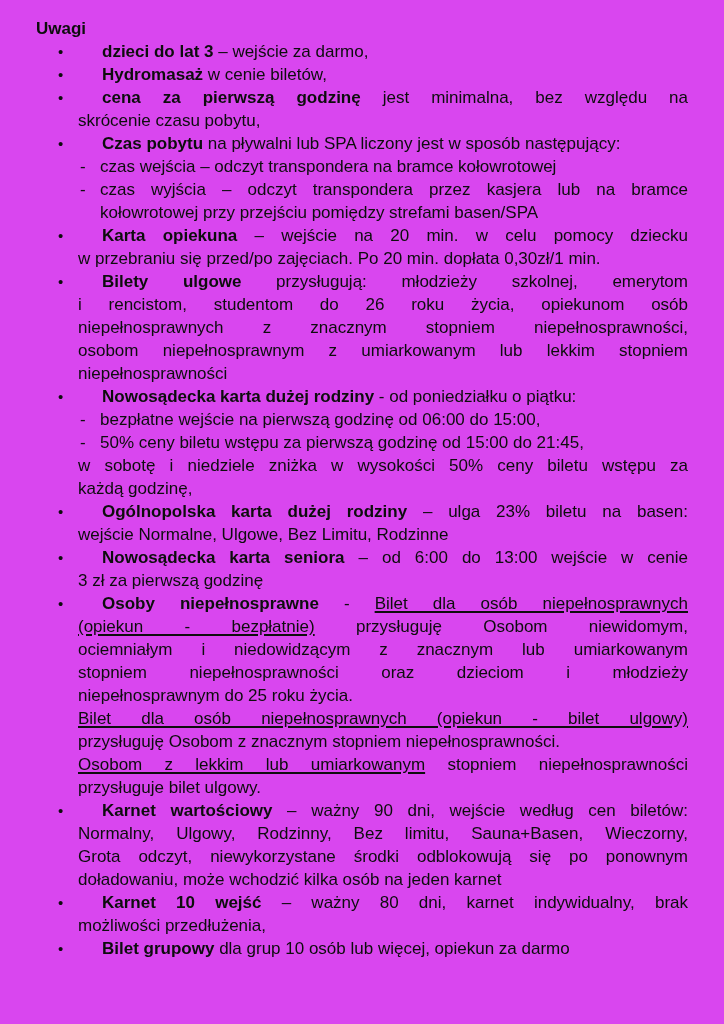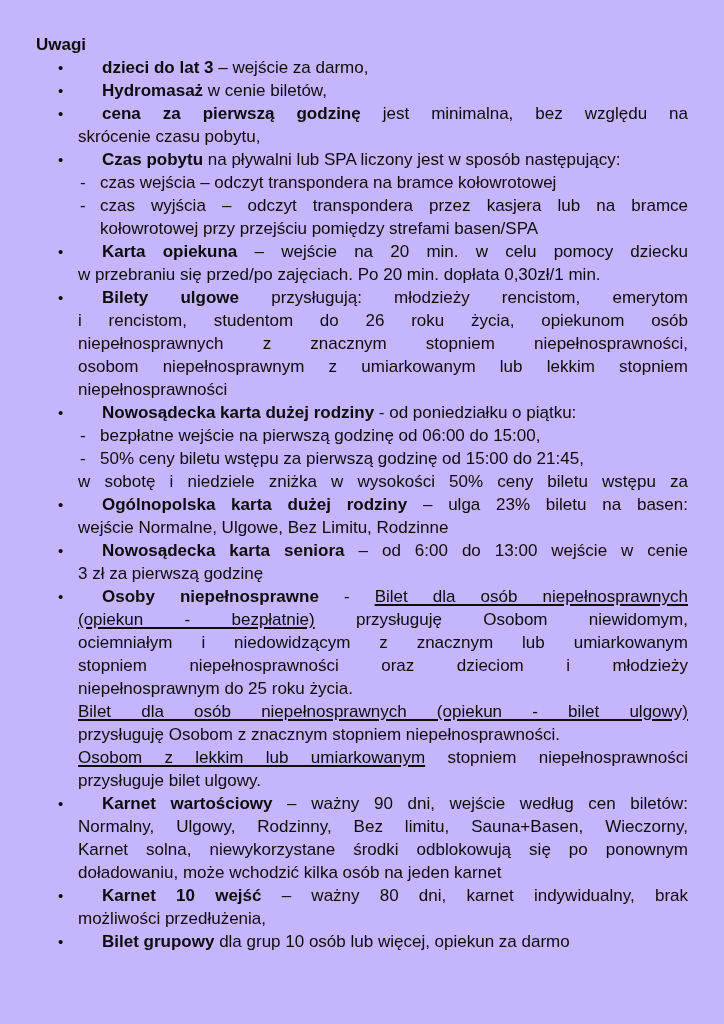--- a/index.html
+++ b/index.html
@@ -13,22 +13,22 @@
     overflow: hidden;
     color: #0d0d0d;
     font-family: "Liberation Sans", "DejaVu Sans", sans-serif;
     font-size: 17px;
     line-height: 23px;
   }
   .page {
     box-sizing: border-box;
     width: 724px;
     height: 1024px;
-    padding: 33px 36px 0 36px;
-    background: #c4b5fd;
+    padding: 17px 36px 0 36px;
+    background: #d946ef;
     overflow: hidden;
   }
   .doc-title {
     margin: 0;
     font-size: 17px;
     line-height: 23px;
     font-weight: 700;
   }
   .content {
     padding-left: 42px; 
@@ -75,31 +75,32 @@
         <div class="line"><span class="marker bullet-marker">•</span><span class="b">Czas pobytu</span><span class=""> na pływalni lub SPA liczony jest w sposób następujący:</span></div>
         <div class="line sub"><span class="marker">-</span><span class="">czas wejścia – odczyt transpondera na bramce kołowrotowej</span></div>
         <div class="line sub fill"><span class="marker">-</span><span class="">czas wyjścia – odczyt transpondera przez kasjera lub na bramce</span></div>
         <div class="line sub"><span class="">kołowrotowej przy przejściu pomiędzy strefami basen/SPA</span></div>
       </div>
       <div class="item">
         <div class="line fill"><span class="marker bullet-marker">•</span><span class="b">Karta opiekuna</span><span class=""> – wejście na 20 min. w celu pomocy dziecku</span></div>
         <div class="line"><span class="">w przebraniu się przed/po zajęciach. Po 20 min. dopłata 0,30zł/1 min.</span></div>
       </div>
       <div class="item">
-        <div class="line fill"><span class="marker bullet-marker">•</span><span class="b">Bilety ulgowe</span><span class=""> przysługują: młodzieży rencistom, emerytom</span></div>
+        <div class="line fill"><span class="marker bullet-marker">•</span><span class="b">Bilety ulgowe</span><span class=""> przysługują: młodzieży szkolnej, emerytom</span></div>
         <div class="line fill"><span class="">i rencistom, studentom do 26 roku życia, opiekunom osób</span></div>
         <div class="line fill"><span class="">niepełnosprawnych z znacznym stopniem niepełnosprawności,</span></div>
         <div class="line fill"><span class="">osobom niepełnosprawnym z umiarkowanym lub lekkim stopniem</span></div>
         <div class="line"><span class="">niepełnosprawności</span></div>
       </div>
       <div class="item">
         <div class="line"><span class="marker bullet-marker">•</span><span class="b">Nowosądecka karta dużej rodziny</span><span class=""> - od poniedziałku o piątku:</span></div>
         <div class="line sub"><span class="marker">-</span><span class="">bezpłatne wejście na pierwszą godzinę od 06:00 do 15:00,</span></div>
         <div class="line sub"><span class="marker">-</span><span class="">50% ceny biletu wstępu za pierwszą godzinę od 15:00 do 21:45,</span></div>
         <div class="line fill"><span class="">w sobotę i niedziele zniżka w wysokości 50% ceny biletu wstępu za</span></div>
+        <div class="line"><span class="">każdą godzinę,</span></div>
       </div>
       <div class="item">
         <div class="line fill"><span class="marker bullet-marker">•</span><span class="b">Ogólnopolska karta dużej rodziny</span><span class=""> – ulga 23% biletu na basen:</span></div>
         <div class="line"><span class="">wejście Normalne, Ulgowe, Bez Limitu, Rodzinne</span></div>
       </div>
       <div class="item">
         <div class="line fill"><span class="marker bullet-marker">•</span><span class="b">Nowosądecka karta seniora</span><span class=""> – od 6:00 do 13:00 wejście w cenie</span></div>
         <div class="line"><span class="">3 zł za pierwszą godzinę</span></div>
       </div>
       <div class="item">
@@ -109,21 +110,21 @@
         <div class="line fill"><span class="">stopniem niepełnosprawności oraz dzieciom i młodzieży</span></div>
         <div class="line"><span class="">niepełnosprawnym do 25 roku życia.</span></div>
         <div class="line fill"><span class=" u">Bilet dla osób niepełnosprawnych (opiekun - bilet ulgowy)</span></div>
         <div class="line"><span class="">przysługuję Osobom z znacznym stopniem niepełnosprawności.</span></div>
         <div class="line fill"><span class=" u">Osobom z lekkim lub umiarkowanym</span><span class=""> stopniem niepełnosprawności</span></div>
         <div class="line"><span class="">przysługuje bilet ulgowy.</span></div>
       </div>
       <div class="item">
         <div class="line fill"><span class="marker bullet-marker">•</span><span class="b">Karnet wartościowy</span><span class=""> – ważny 90 dni, wejście według cen biletów:</span></div>
         <div class="line fill"><span class="">Normalny, Ulgowy, Rodzinny, Bez limitu, Sauna+Basen, Wieczorny,</span></div>
-        <div class="line fill"><span class="">Karnet solna, niewykorzystane środki odblokowują się po ponownym</span></div>
+        <div class="line fill"><span class="">Grota odczyt, niewykorzystane środki odblokowują się po ponownym</span></div>
         <div class="line"><span class="">doładowaniu, może wchodzić kilka osób na jeden karnet</span></div>
       </div>
       <div class="item">
         <div class="line fill"><span class="marker bullet-marker">•</span><span class="b">Karnet 10 wejść</span><span class=""> – ważny 80 dni, karnet indywidualny, brak</span></div>
         <div class="line"><span class="">możliwości przedłużenia,</span></div>
       </div>
       <div class="item">
         <div class="line"><span class="marker bullet-marker">•</span><span class="b">Bilet grupowy</span><span class=""> dla grup 10 osób lub więcej, opiekun za darmo</span></div>
       </div>
     </div>

